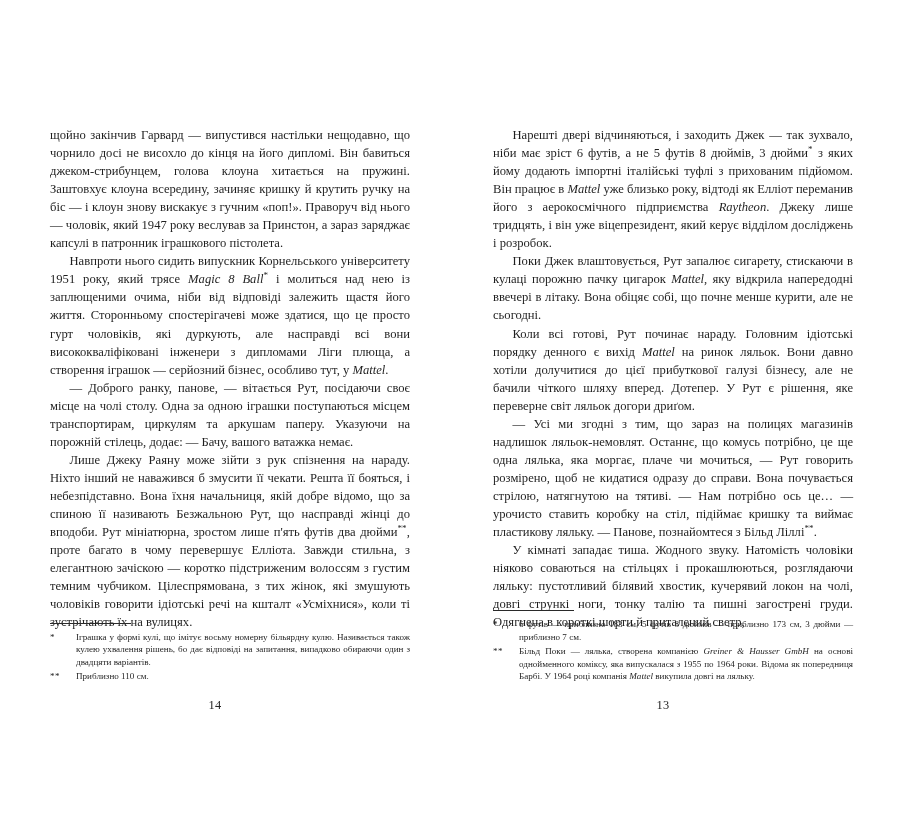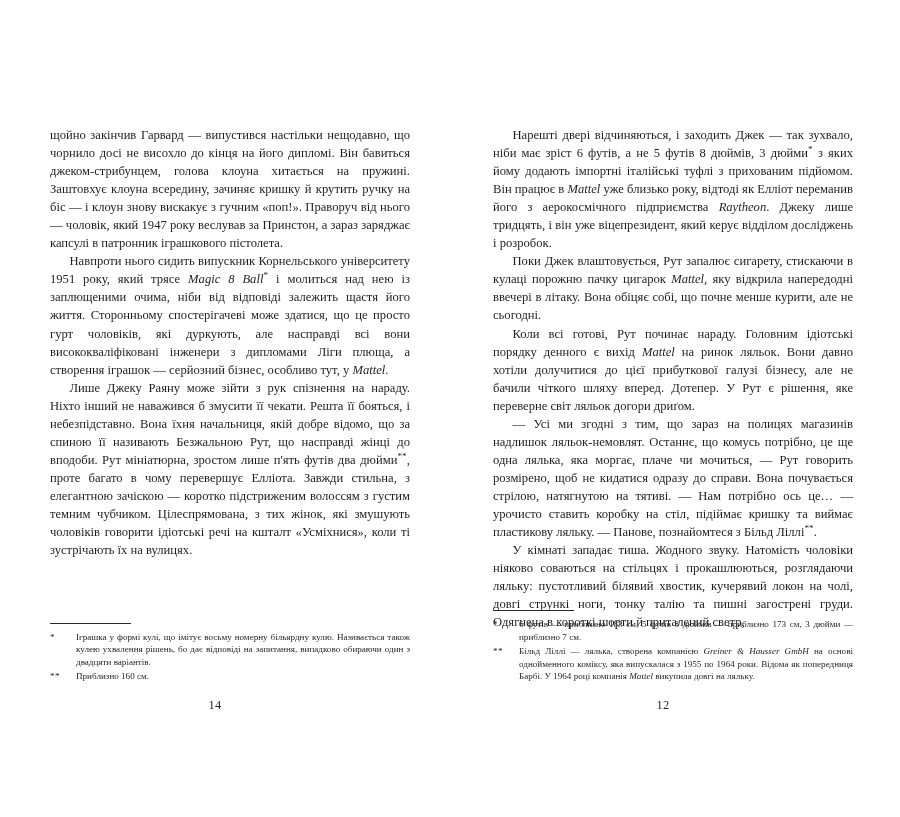--- a/index.html
+++ b/index.html
@@ -108,31 +108,32 @@
 </style>
 </head>
 <body>
 
 <div class="spread">
 
   <div class="page page-left">
     <div class="textblock" id="body-left">
         <p class="noindent"><span>щойно закінчив Гарвард — випустився настільки нещодавно, що чорнило досі не висохло до кінця на його дипломі. Він бавиться джеком-стрибунцем, голова клоуна хитається на пружині. Заштовхує клоуна всередину, зачиняє кришку й крутить ручку на біс — і клоун знову вискакує з гучним «поп!». Праворуч від нього — чоловік, який 1947 року веслував за Принстон, а зараз заряджає капсулі в патронник іграшкового пістолета.</span></p>
         <p><span>Навпроти нього сидить випускник Корнельського університету 1951 року, який трясе </span><i>Magic 8 Ball</i><sup class="fnmark">*</sup><span> і молиться над нею із заплющеними очима, ніби від відповіді залежить щастя його життя. Сторонньому спостерігачеві може здатися, що це просто гурт чоловіків, які дуркують, але насправді всі вони висококваліфіковані інженери з дипломами Ліги плюща, а створення іграшок — серйозний бізнес, особливо тут, у </span><i>Mattel</i><span>.</span></p>
+        <p><span>— Доброго ранку, панове, — вітається Рут, посідаючи своє місце на чолі столу. Одна за одною іграшки поступаються місцем транспортирам, циркулям та аркушам паперу. Указуючи на порожній стілець, додає: — Бачу, вашого ватажка немає.</span></p>
         <p><span>Лише Джеку Раяну може зійти з рук спізнення на нараду. Ніхто інший не наважився б змусити її чекати. Решта її бояться, і небезпідставно. Вона їхня начальниця, якій добре відомо, що за спиною її називають Безжальною Рут, що насправді жінці до вподоби. Рут мініатюрна, зростом лише п'ять футів два дюйми</span><sup class="fnmark">**</sup><span>, проте багато в чому перевершує Елліота. Завжди стильна, з елегантною зачіскою — коротко підстриженим волоссям з густим темним чубчиком. Цілеспрямована, з тих жінок, які змушують чоловіків говорити ідіотські речі на кшталт «Усміхнися», коли ті зустрічають їх на вулицях.</span></p>
       </div>
     <div class="footnotes" id="footnotes-left">
       <div class="fn-rule"></div>
     <div class="fn">
           <div class="fn-star">*</div>
           <div class="fn-body"><span>Іграшка у формі кулі, що імітує восьму номерну більярдну кулю. Називається також кулею ухвалення рішень, бо дає відповіді на запитання, випадково обираючи один з двадцяти варіантів.</span></div>
         </div>
         <div class="fn">
           <div class="fn-star">**</div>
-          <div class="fn-body"><span>Приблизно 160 см.</span></div>
+          <div class="fn-body"><span>Приблизно 110 см.</span></div>
         </div>
       </div>
     <div class="folio">14</div>
   </div>
 
   <div class="page page-right">
     <div class="textblock" id="body-right">
         <p><span>Нарешті двері відчиняються, і заходить Джек — так зухвало, ніби має зріст 6 футів, а не 5 футів 8 дюймів, 3 дюйми</span><sup class="fnmark">*</sup><span> з яких йому додають імпортні італійські туфлі з прихованим підйомом. Він працює в </span><i>Mattel</i><span> уже близько року, відтоді як Елліот переманив його з аерокосмічного підприємства </span><i>Raytheon</i><span>. Джеку лише тридцять, і він уже віцепрезидент, який керує відділом досліджень і розробок.</span></p>
         <p><span>Поки Джек влаштовується, Рут запалює сигарету, стискаючи в кулаці порожню пачку цигарок </span><i>Mattel</i><span>, яку відкрила напередодні ввечері в літаку. Вона обіцяє собі, що почне менше курити, але не сьогодні.</span></p>
         <p><span>Коли всі готові, Рут починає нараду. Головним ідіотські порядку денного є вихід </span><i>Mattel</i><span> на ринок ляльок. Вони давно хотіли долучитися до цієї прибуткової галузі бізнесу, але не бачили чіткого шляху вперед. Дотепер. У Рут є рішення, яке переверне світ ляльок догори дриґом.</span></p>
@@ -140,19 +141,19 @@
         <p><span>У кімнаті западає тиша. Жодного звуку. Натомість чоловіки ніяково соваються на стільцях і прокашлюються, розглядаючи ляльку: пустотливий білявий хвостик, кучерявий локон на чолі, довгі стрункі ноги, тонку талію та пишні загострені груди. Одягнена в короткі шорти й приталений светр,</span></p>
       </div>
     <div class="footnotes" id="footnotes-right">
       <div class="fn-rule"></div>
     <div class="fn">
           <div class="fn-star">*</div>
           <div class="fn-body"><span>6 футів — приблизно 183 см, 5 футів 8 дюймів — приблизно 173 см, 3 дюйми — приблизно 7 см.</span></div>
         </div>
         <div class="fn">
           <div class="fn-star">**</div>
-          <div class="fn-body"><span>Більд Ліллі — лялька, створена компанією </span><i>Greiner &amp; Hausser GmbH</i><span> на основі однойменного коміксу, яка випускалася з 1955 по 1964 роки. Відома як попередниця Барбі. У 1964 році компанія </span><i>Mattel</i><span> викупила довгі на ляльку.</span></div>
+          <div class="fn-body"><span>Більд Поки — лялька, створена компанією </span><i>Greiner &amp; Hausser GmbH</i><span> на основі однойменного коміксу, яка випускалася з 1955 по 1964 роки. Відома як попередниця Барбі. У 1964 році компанія </span><i>Mattel</i><span> викупила довгі на ляльку.</span></div>
         </div>
       </div>
-    <div class="folio">12</div>
+    <div class="folio">13</div>
   </div>
 
 </div>
 
 </body></html>

